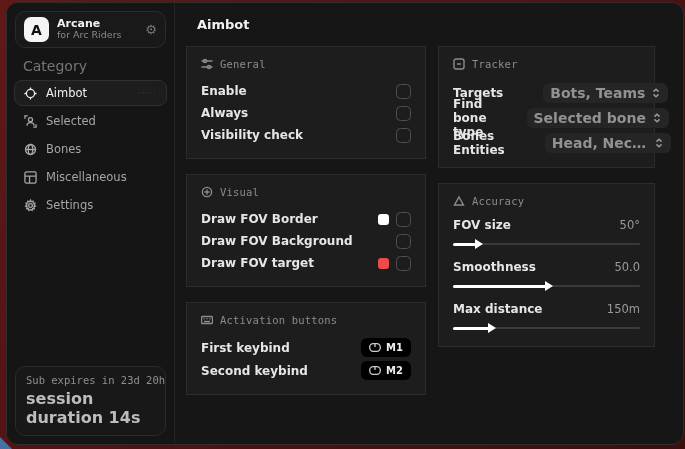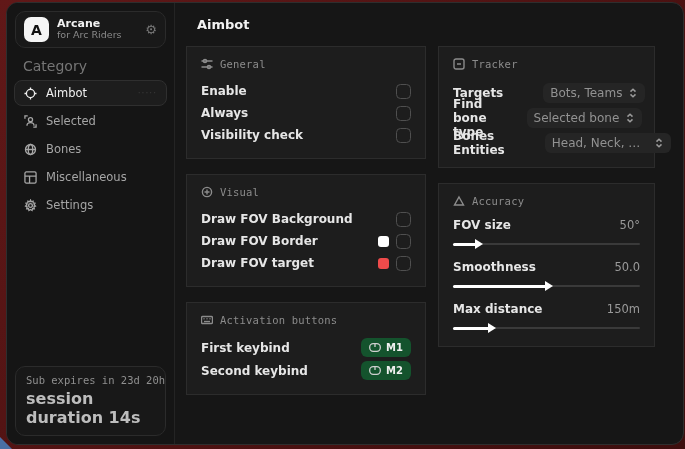--- a/index.html
+++ b/index.html
@@ -64,32 +64,32 @@
   }
   .panel-h svg{ width:12px; height:12px; stroke:#8c8c8c; fill:none; stroke-width:1.4; }
   .row{ display:flex; align-items:center; height:22px; }
   .row-label{ font-size:12px; font-weight:600; color:#e6e6e6; }
   .row .right{ margin-left:auto; display:flex; align-items:center; gap:7px; }
   .checkbox{ width:15px; height:15px; border:1.5px solid #4f4f4f; border-radius:4.5px; cursor:pointer; background:transparent; }
   .swatch{ width:11px; height:11px; border-radius:3px; cursor:pointer; }
   
   .keyrow{ height:23px; }
   .key-pill{
-    display:flex; align-items:center; gap:5px; background:#14532d;
+    display:flex; align-items:center; gap:5px; background:#000000;
     border-radius:6px; height:19px; padding:0 8px; cursor:pointer;
   }
   .key-pill svg{ width:12px; height:9px; stroke:#cfcfcf; fill:none; stroke-width:1.3; }
   .key-label{ font-size:10px; font-weight:bold; color:#f0f0f0; }
   
   .trow{ height:25px;gap:40px; }
   .drop{
     display:flex; align-items:center; gap:6px; background:#252525;
     border-radius:6px; height:20px; padding:0 7px; cursor:pointer; max-width:150px;
   }
-  .drop-text{ font-size:12px; color:#929292; white-space:nowrap; overflow:hidden; text-overflow:ellipsis; }
+  .drop-text{ font-size:14px; color:#929292; white-space:nowrap; overflow:hidden; text-overflow:ellipsis;font-weight:bold; }
   .drop svg{ width:10px; height:10px; stroke:#9a9a9a; fill:none; stroke-width:1.5; flex-shrink:0;}
   
   .acc-group{ margin-bottom:11px; }
   .acc-group:last-child{ margin-bottom:2px; }
   .acc-top{ display:flex; align-items:center; height:16px; margin-bottom:7px;}
   .acc-val{ margin-left:auto; font-size:11.5px; color:#9a9a9a; }
   .slider{ position:relative; height:8px; cursor:pointer; }
   .slider .track{ position:absolute; left:0; right:0; top:3px; height:2px; background:#3a3a3a; border-radius:2px; }
   .slider .fill{ position:absolute; left:0; top:2.5px; height:3px; background:#ffffff; border-radius:2px; }
   .slider .handle{ position:absolute; top:-1px; width:0; height:0; margin-left:-2px;
@@ -217,31 +217,31 @@
         <div class="panel">
           <div class="panel-h">
             <svg viewBox="0 0 12 12">
                 <circle cx="6" cy="6" r="4.6"></circle>
                 <line x1="6" y1="3.5" x2="6" y2="8.5"></line>
                 <line x1="3.5" y1="6" x2="8.5" y2="6"></line>
               </svg>
             <span>Visual</span>
           </div>
           <div class="row">
-            <span class="row-label">Draw FOV Background</span>
-            <span class="right">
-                <span class="checkbox"></span>
-              </span>
-          </div>
-          <div class="row">
             <span class="row-label">Draw FOV Border</span>
             <span class="right">
               <span class="swatch" style="background: rgb(255, 255, 255);"></span>
               <span class="checkbox"></span>
             </span>
+          </div>
+          <div class="row">
+            <span class="row-label">Draw FOV Background</span>
+            <span class="right">
+                <span class="checkbox"></span>
+              </span>
           </div>
           <div class="row">
             <span class="row-label">Draw FOV target</span>
             <span class="right">
               <span class="swatch" style="background: rgb(239, 75, 75);"></span>
               <span class="checkbox"></span>
             </span>
           </div>
         </div>
 

